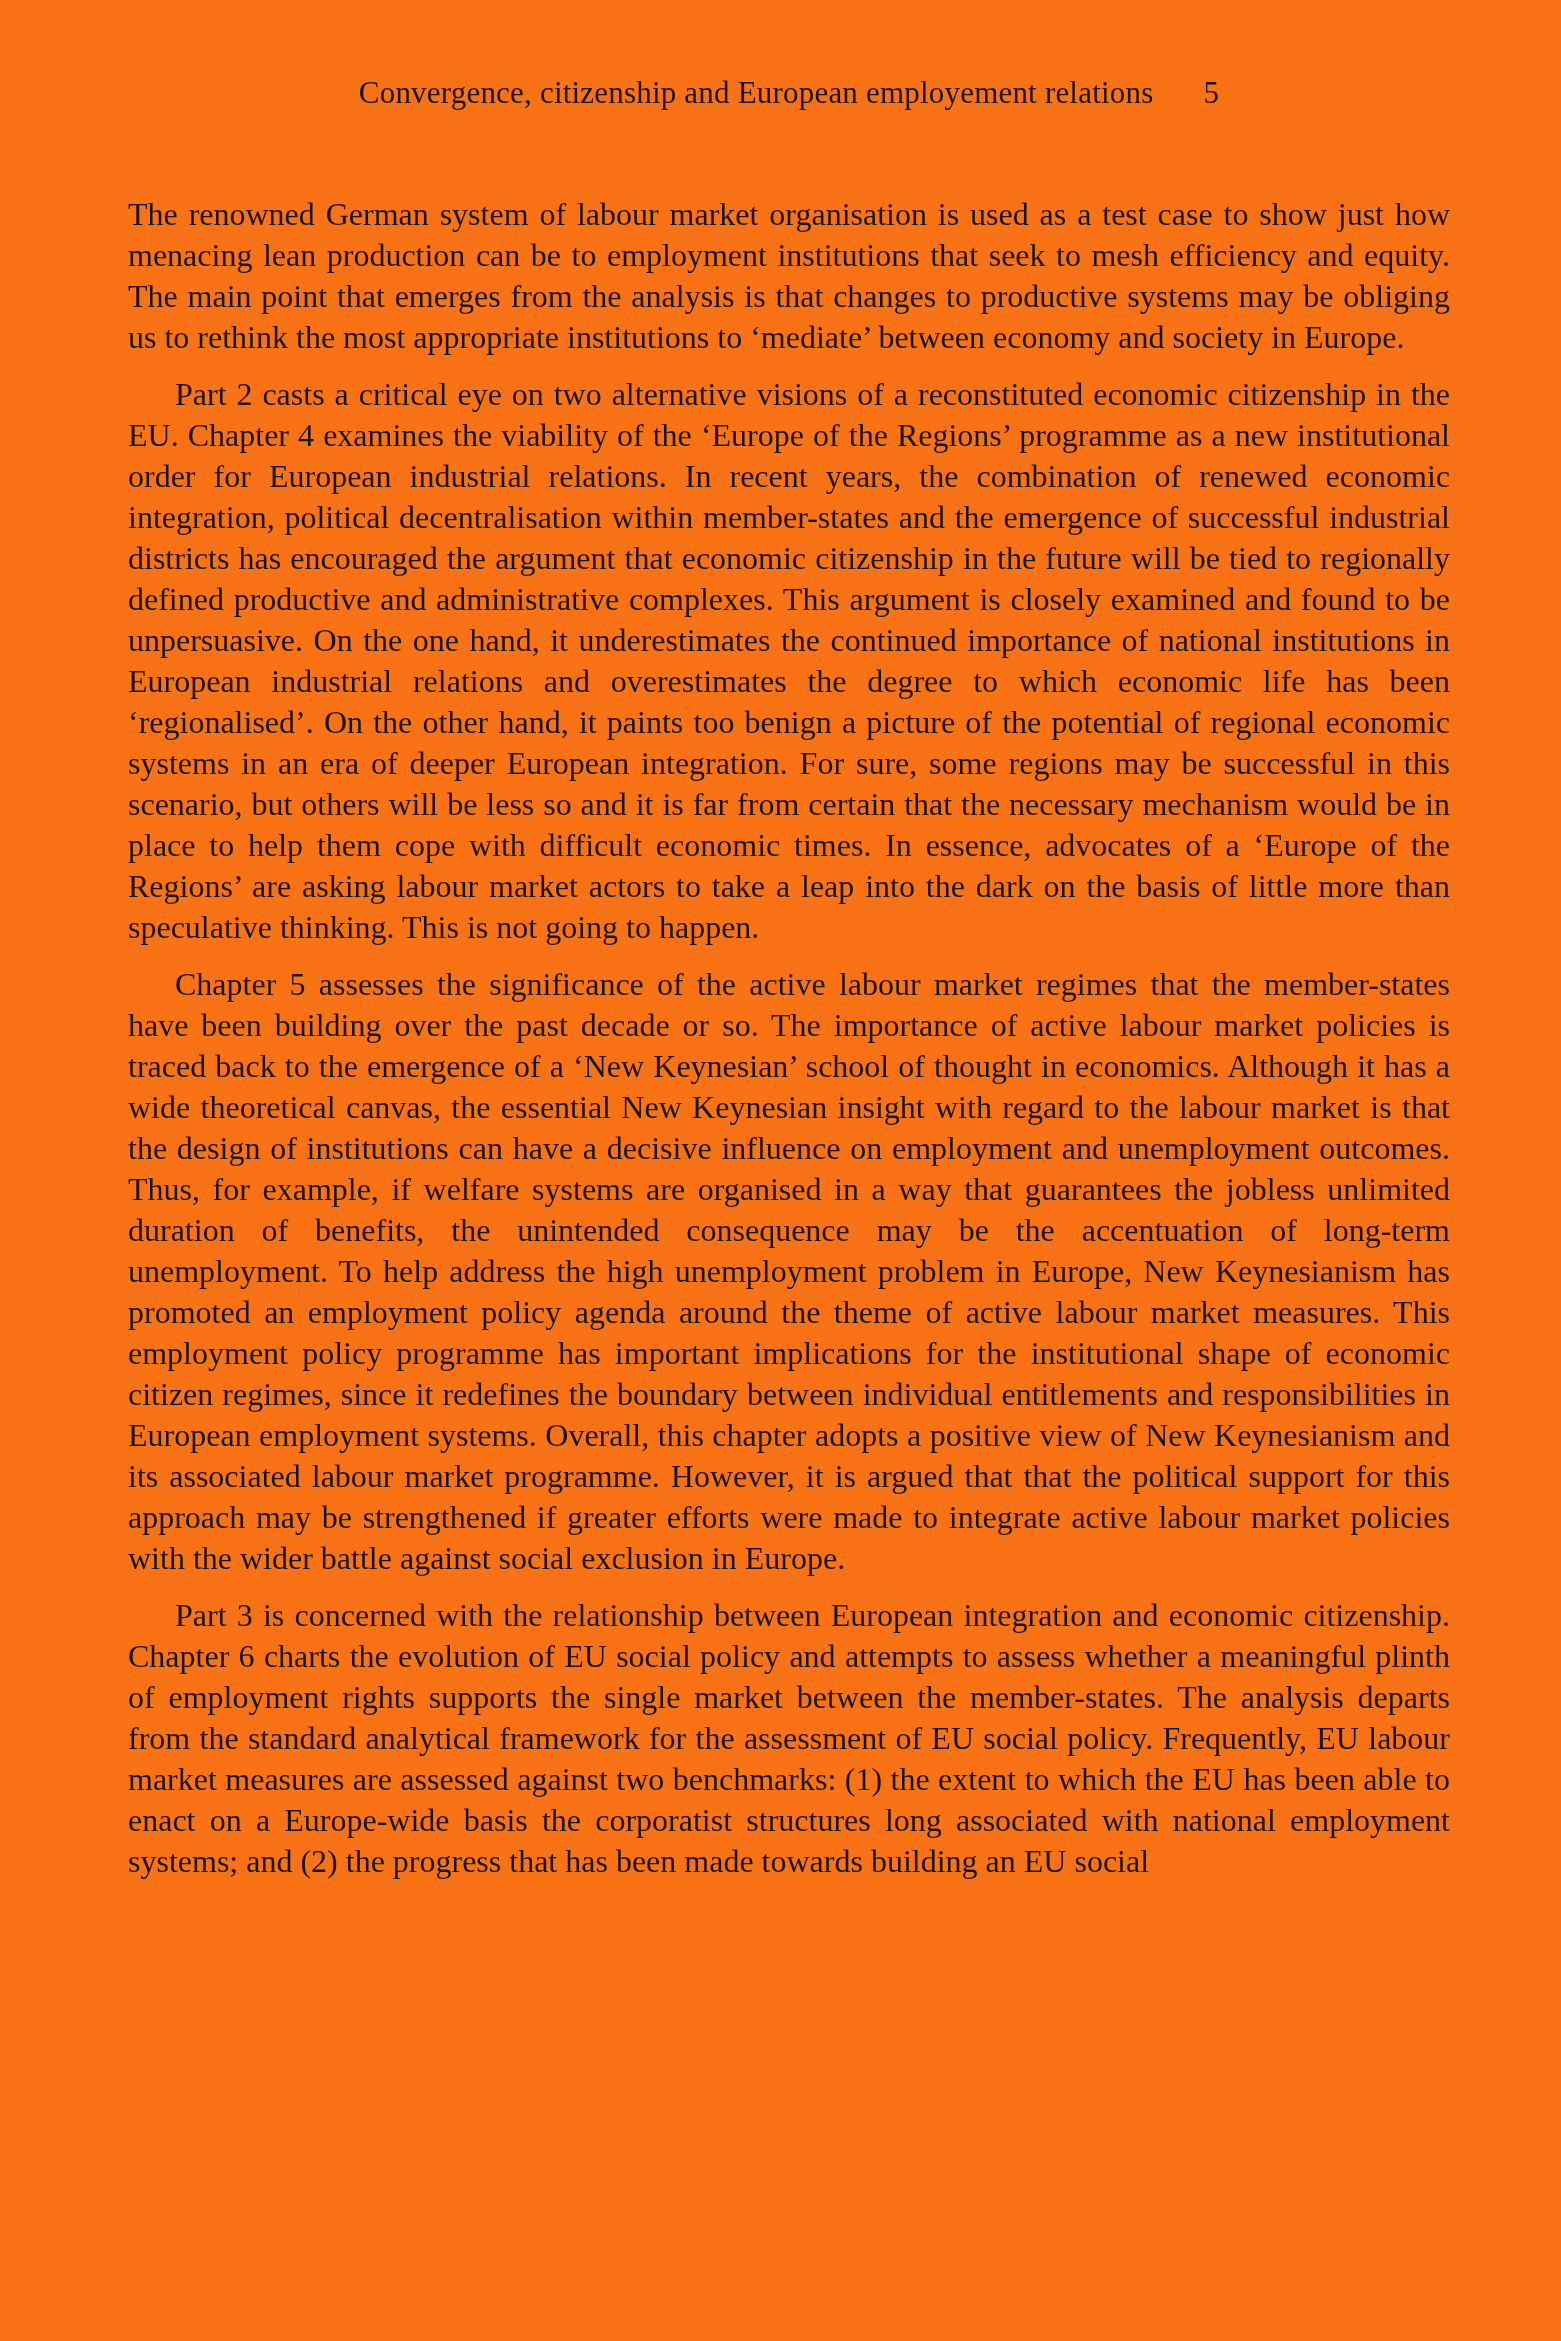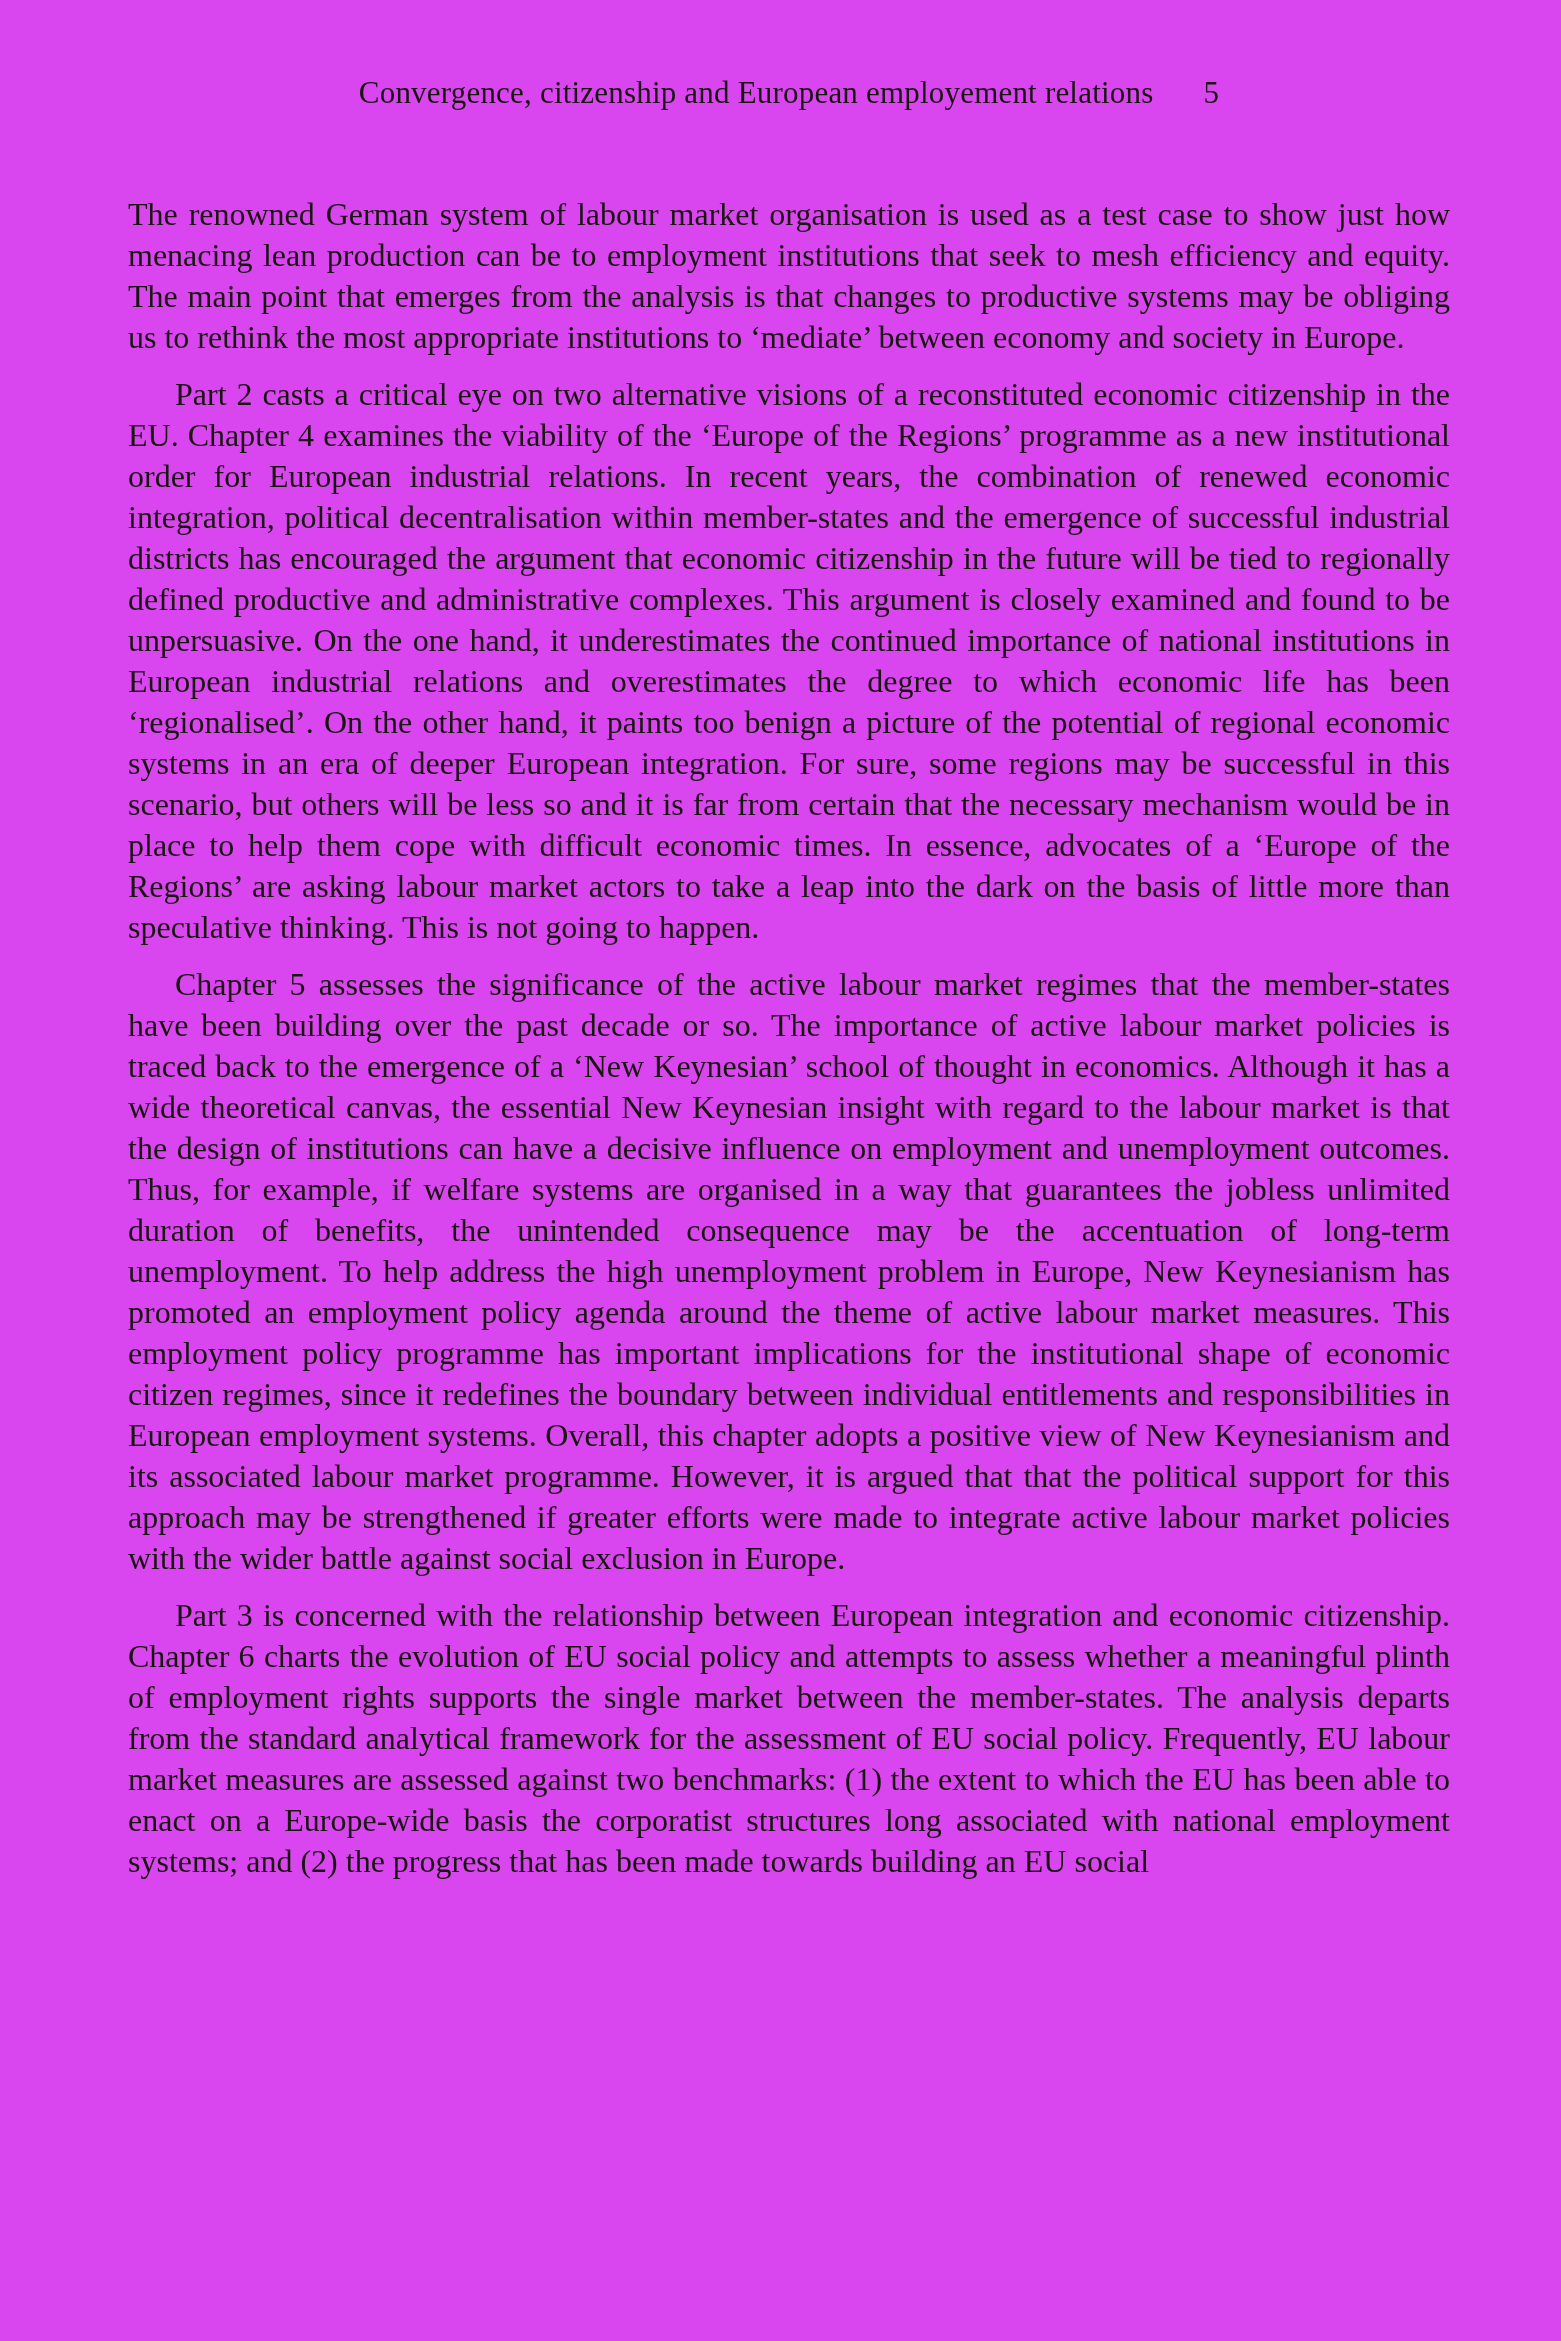--- a/index.html
+++ b/index.html
@@ -6,21 +6,21 @@
   html, body {
     margin: 0;
     padding: 0;
     background: #e9e7e2;
   }
   .page {
     position: relative;
     width: 1561px;
     height: 2342px;
     margin: 0 auto;
-    background: #d946ef;
+    background: #f97316;
     color: #191511;
     font-family: "Liberation Serif", "DejaVu Serif", serif;
     overflow: hidden;
   }
   .running-head {
     position: absolute;
     top: 75px;
     left: 128px;
     width: 1322px;
     display: flex;

